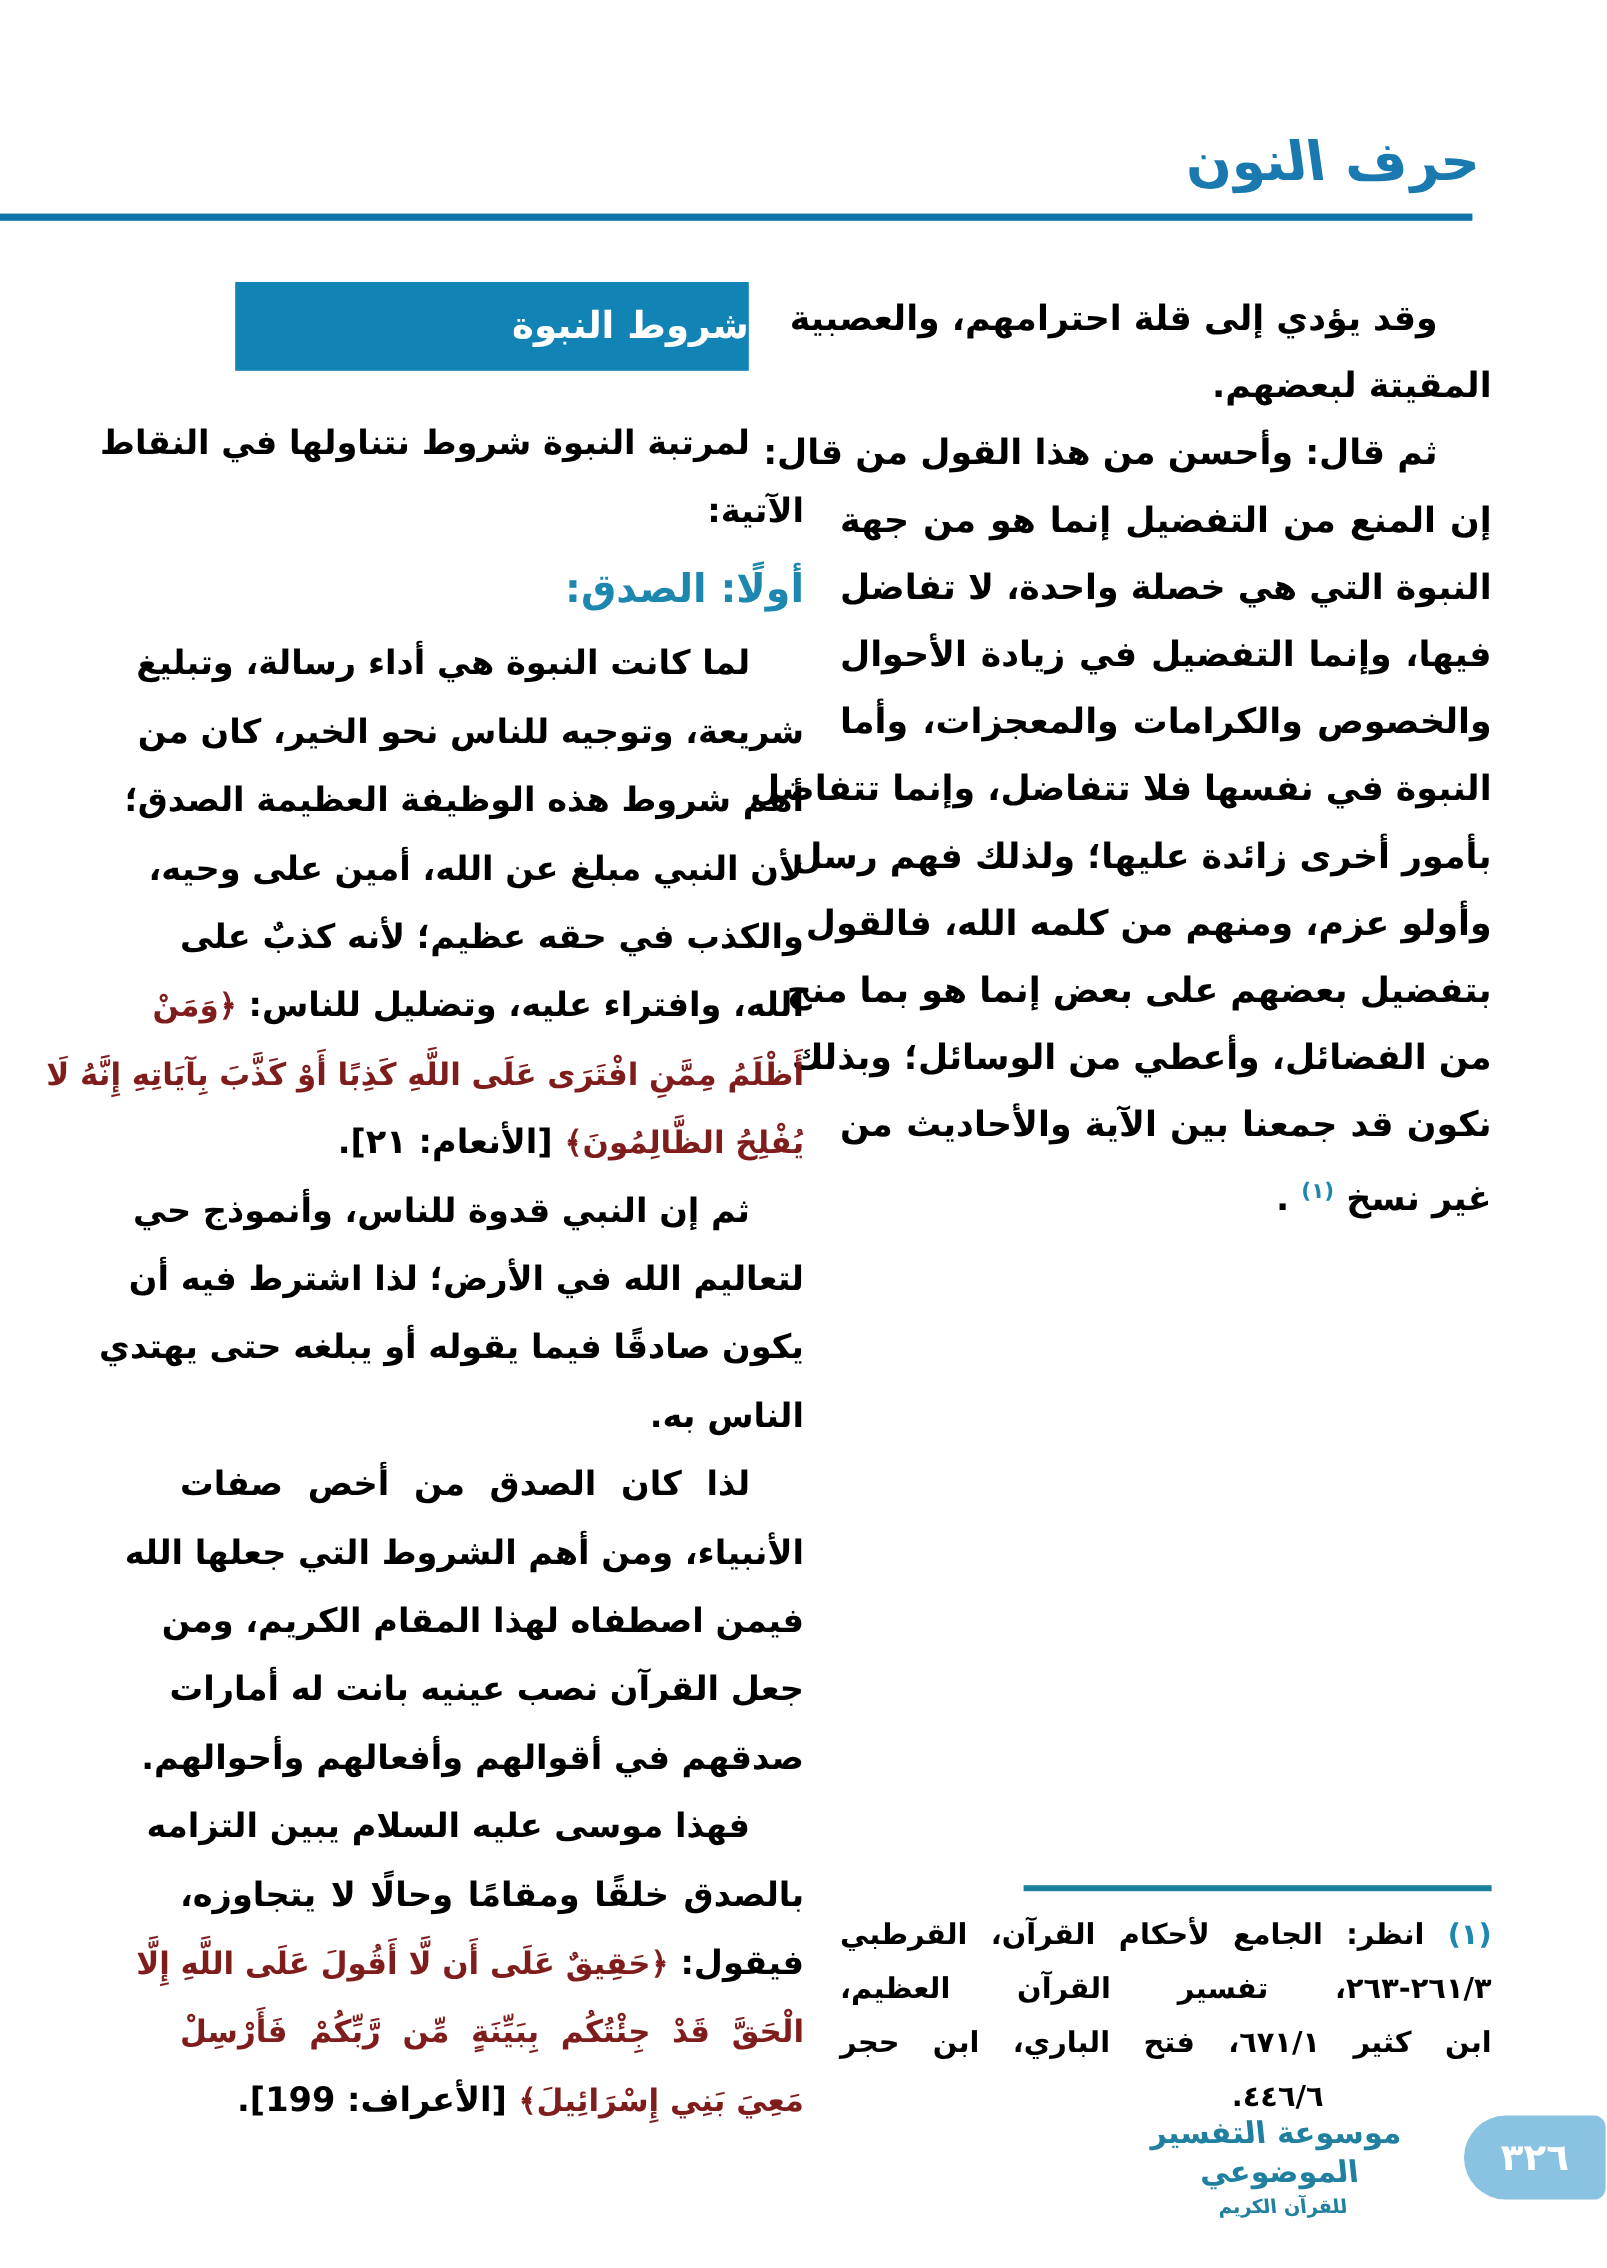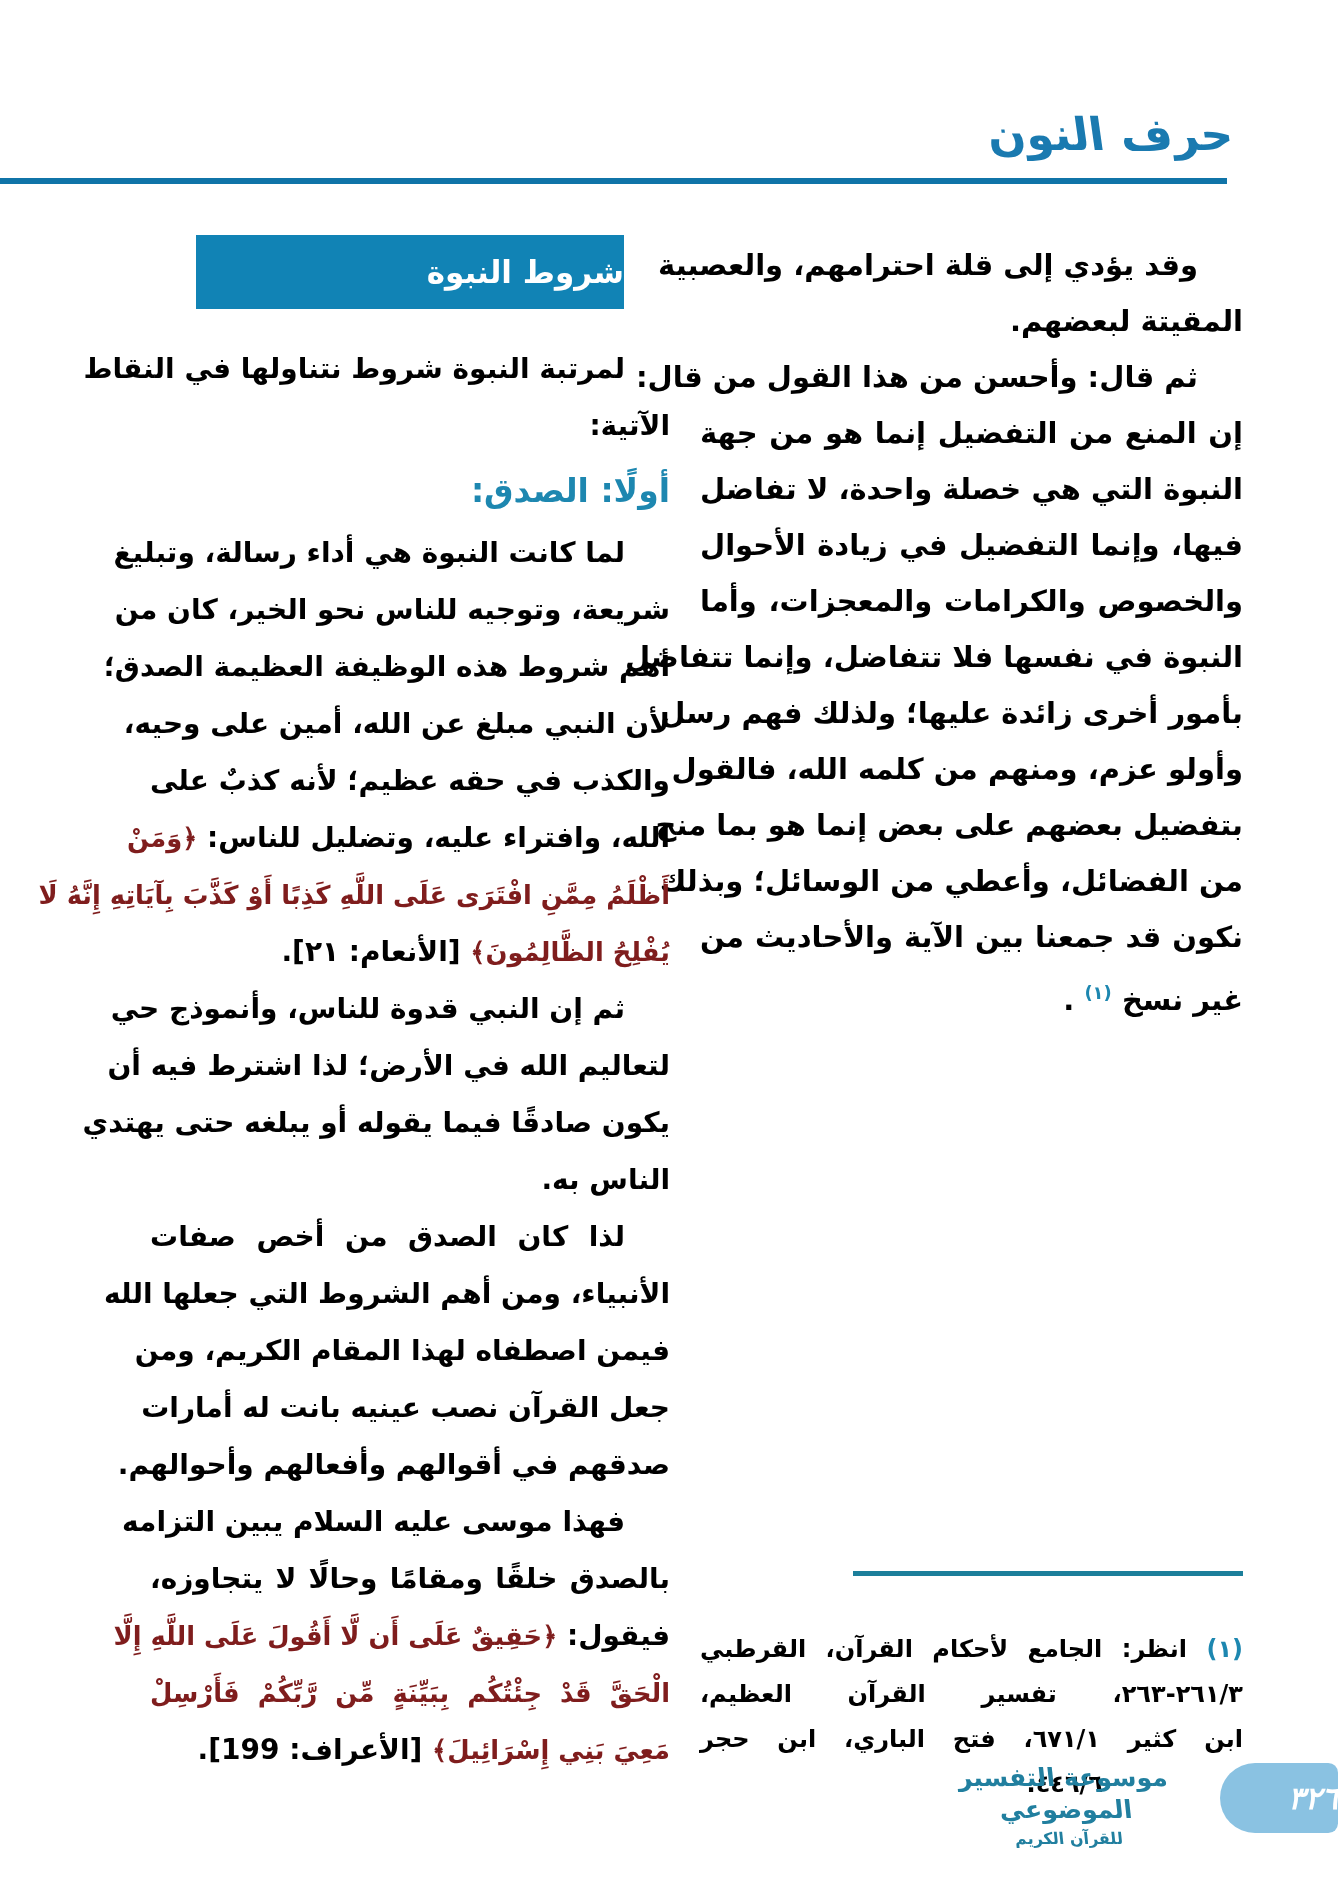--- a/index.html
+++ b/index.html
@@ -58,36 +58,36 @@
     background:#1183b5;
     color:#ffffff;
     font-size:31px; font-weight:700;
     line-height:74px;
   }
   
   #footnote-sep{
     position:absolute; top:1571px; left:853px; width:390px; height:5px;
     background:#1c7f9b;
   }
-  #footnote{top:1590px; left:700px; width:543px;margin-top:37px;}
+  #footnote{top:1590px; left:700px; width:543px;}
   #footnote .ln{font-size:24px; line-height:45px; height:45px; font-weight:700;}
   
   #brand-logo{
     position:absolute; top:1762px; left:948px; width:235px;
     color:#217f9f; text-align:center; font-weight:700;
     transform:skewX(6deg);
   }
   #brand-logo .l1{font-size:25px; line-height:32px; letter-spacing:-1px;}
   #brand-logo .l2{font-size:16px; line-height:26px;}
   #page-badge{
     position:absolute; top:1763px; left:1220px; width:118px; height:70px;
     background:#8ac2e2;
     border-radius:36px 10px 10px 36px;
     color:#ffffff; font-size:31px; font-weight:700;
-    text-align:right; line-height:70px;font-style:italic;
+    text-align:center; line-height:70px;
   }
 </style>
 </head>
 <body>
 
 <div id="page">
 
   <div id="chapter-callig">حرف النون</div>
 
   <div id="header-rule"></div>

